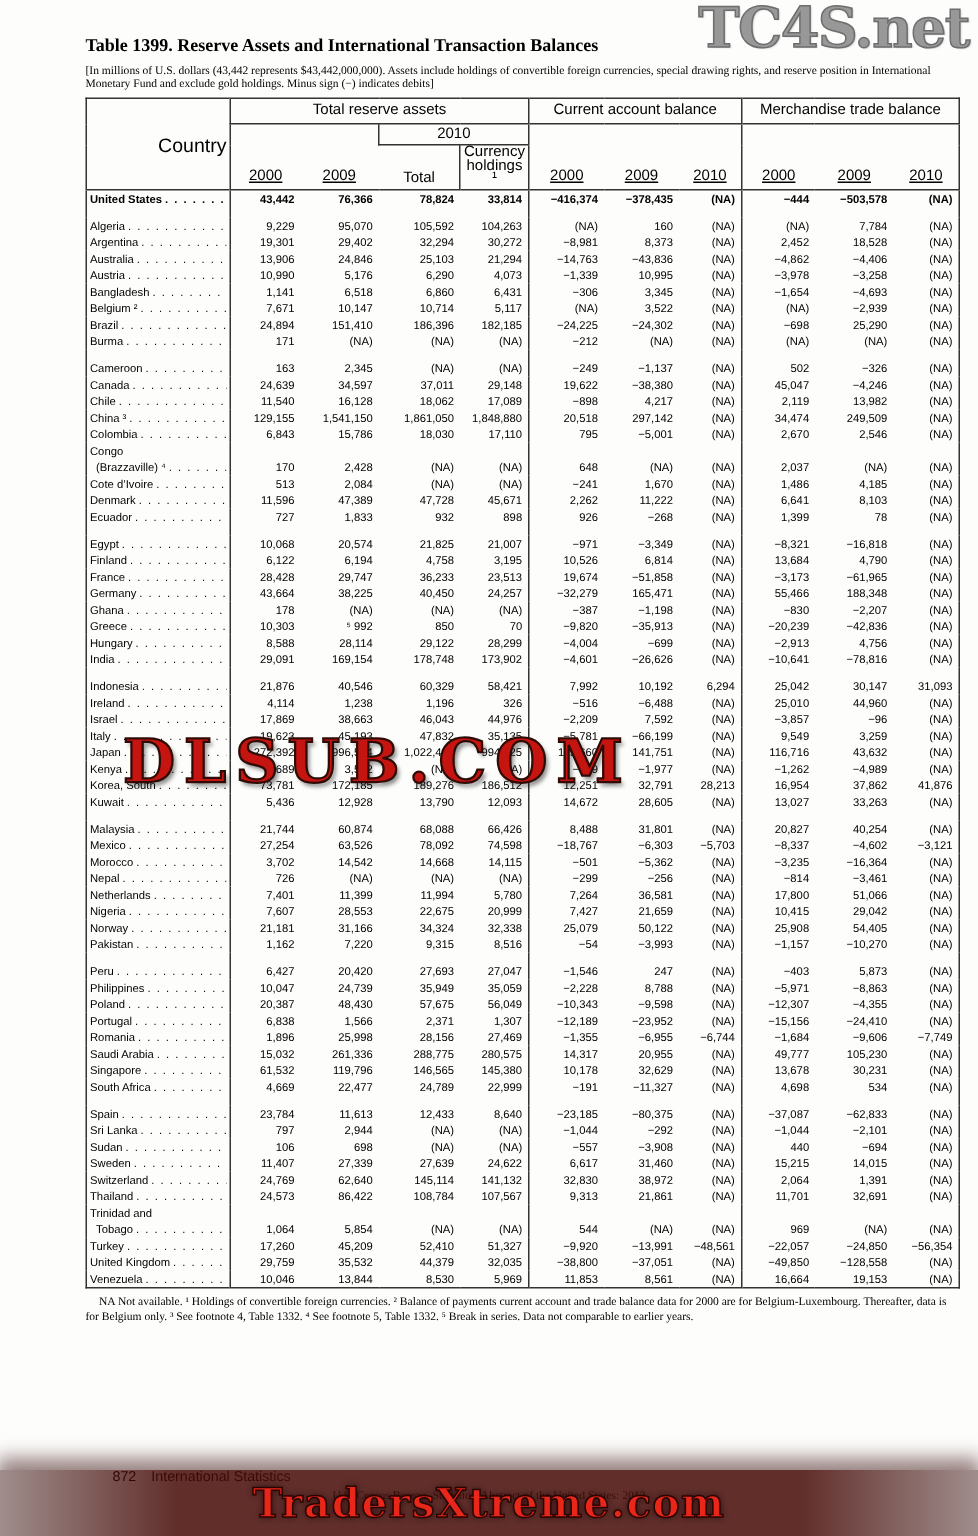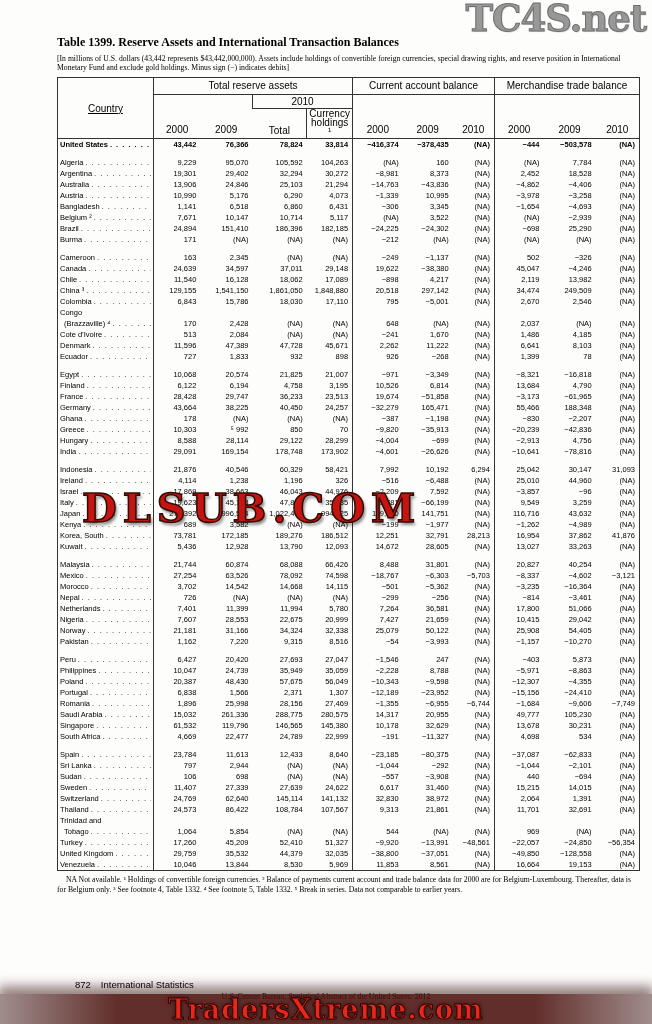--- a/index.html
+++ b/index.html
@@ -1,34 +1,34 @@
 <!DOCTYPE html>
 <html><head>
 <meta charset="utf-8">
 <style>
   html,body { margin:0; padding:0; }
   body {
     width:652px; height:1024px; background:#fdfdfc; position:relative;
     overflow:hidden; font-family:"Liberation Sans", sans-serif; color:#111;
   }
   .page { position:absolute; inset:0; }
-  .content { position:absolute; left:57px; top:36px; width:583px; }
+  .content { position:absolute; left:57px; top:24px; width:583px; }
 
   
   .title { font-family:"Liberation Serif", serif; font-weight:bold; font-size:12px; line-height:13.5px; color:#000; }
   .bracket-note { font-family:"Liberation Serif", serif; font-size:7.7px; line-height:9.3px; margin-top:4px; color:#000; }
 
   
   table.data { border-collapse:collapse; table-layout:fixed; width:583px; margin-top:5px;
     border:1px solid #333; color:#000; }
   thead { border-bottom:1px solid #333; }
   th { font-weight:normal; padding:1px 2px; font-size:10px; }
   .h1 .group { border-bottom:1px solid #333; padding-bottom:2px; text-align:center; height:13px; }
-  .country-h { text-align:center; vertical-align:middle; font-size:10px;text-decoration:underline; }
-  .yr { vertical-align:bottom; text-align:center; padding-bottom:3px; }
+  .country-h { text-align:right; vertical-align:middle; font-size:13px; }
+  .yr { vertical-align:bottom; text-align:center; padding-bottom:3px;text-decoration:underline; }
   .y2010box { border-left:1px solid #333; border-bottom:1px solid #333; text-align:center; vertical-align:bottom; padding:0 0 1px 0; height:12px; }
   .h3 th { vertical-align:bottom; text-align:center; padding-bottom:3px; height:20px; line-height:8.4px;margin-top:12px; }
   .h3 .holdings { border-left:1px solid #333; }
   .gb { border-left:1px solid #333; }
 
   tbody td { height:11px; line-height:11px; vertical-align:bottom; font-size:7.5px; padding:0; }
   td.num { text-align:right; padding-right:4px; white-space:nowrap; }
   td.country { padding-left:2px; white-space:nowrap; overflow:hidden; }
   .cwrap { display:flex; align-items:baseline; overflow:hidden; }
   .nm { white-space:nowrap; }
@@ -50,21 +50,21 @@
   .census-line { position:absolute; left:0; right:0; top:992px; text-align:center;
     font-family:"Liberation Serif", serif; font-size:7.8px; color:#222; }
 
   
   .wm-top { position:absolute; top:-4px; right:6px; z-index:5;
     font-family:"DejaVu Serif", serif; font-weight:bold; font-size:37px; letter-spacing:-1px;
     color:#989898; -webkit-text-stroke:1px #6e6e6e; text-shadow:1px 1px 1px #cfcfcf; }
   .wm-mid { position:absolute; top:484px; left:82px; z-index:5;
     font-family:"DejaVu Serif", serif; font-weight:bold; font-size:40px; letter-spacing:6px;
     color:#c61410; -webkit-text-stroke:1.5px #2e0b04; text-shadow:2px 3px 3px rgba(0,0,0,0.45); }
-  .wm-bottom { position:absolute; left:0; right:0; bottom:0; height:30px; z-index:6;
+  .wm-bottom { position:absolute; left:0; right:0; bottom:0; height:44px; z-index:6;
     display:flex; align-items:center; justify-content:center;
     background:linear-gradient(to right, rgba(45,6,4,0.45), rgba(70,10,6,0.85) 18%, rgba(70,10,6,0.85) 82%, rgba(45,6,4,0.45));
     box-shadow:0 -6px 12px 2px rgba(50,8,5,0.5); }
   .wm-bottom .txt { font-family:"DejaVu Serif", serif; font-weight:bold; font-size:27px; letter-spacing:1px;
     color:#e8271a; -webkit-text-stroke:1px #2a0401; text-shadow:0 0 5px rgba(20,0,0,0.8); }
 </style>
 </head>
 <body>
 
 <div class="page">

